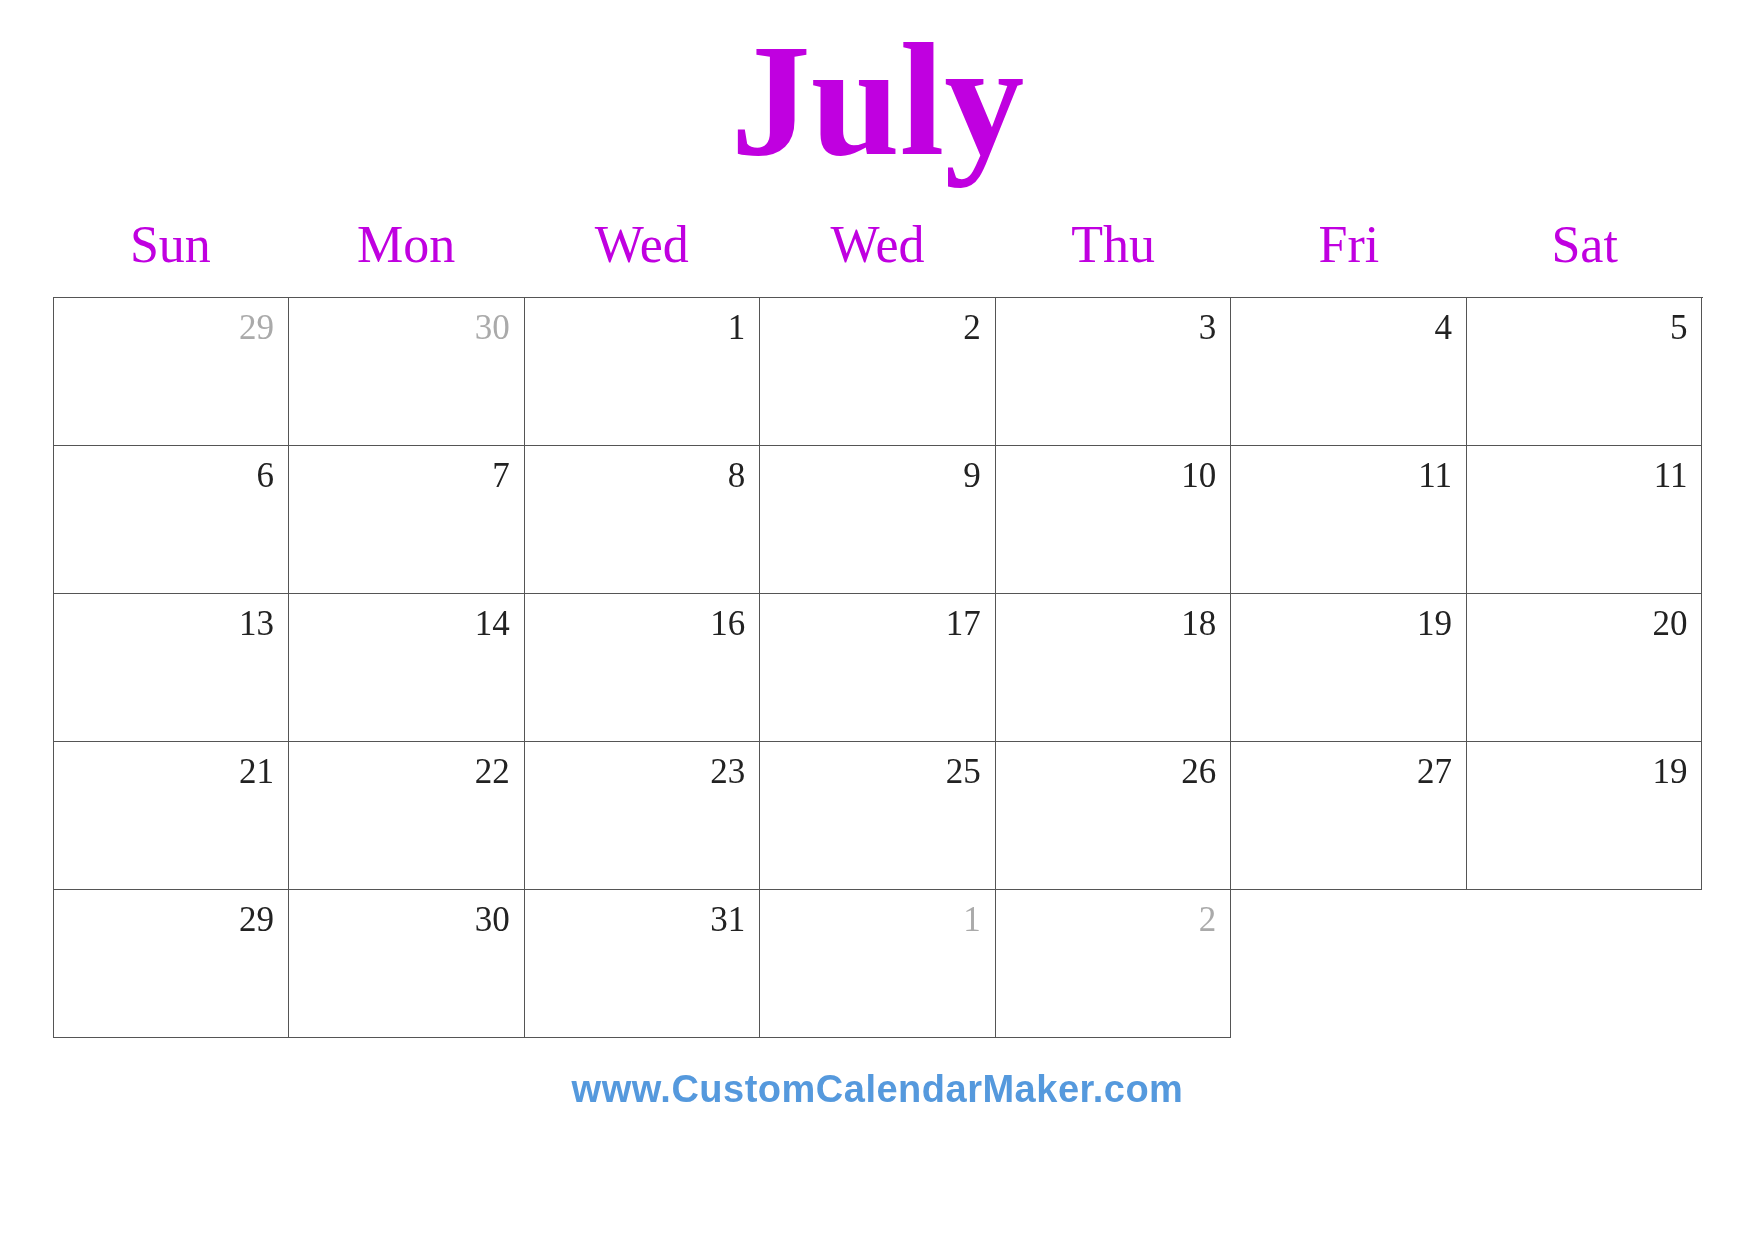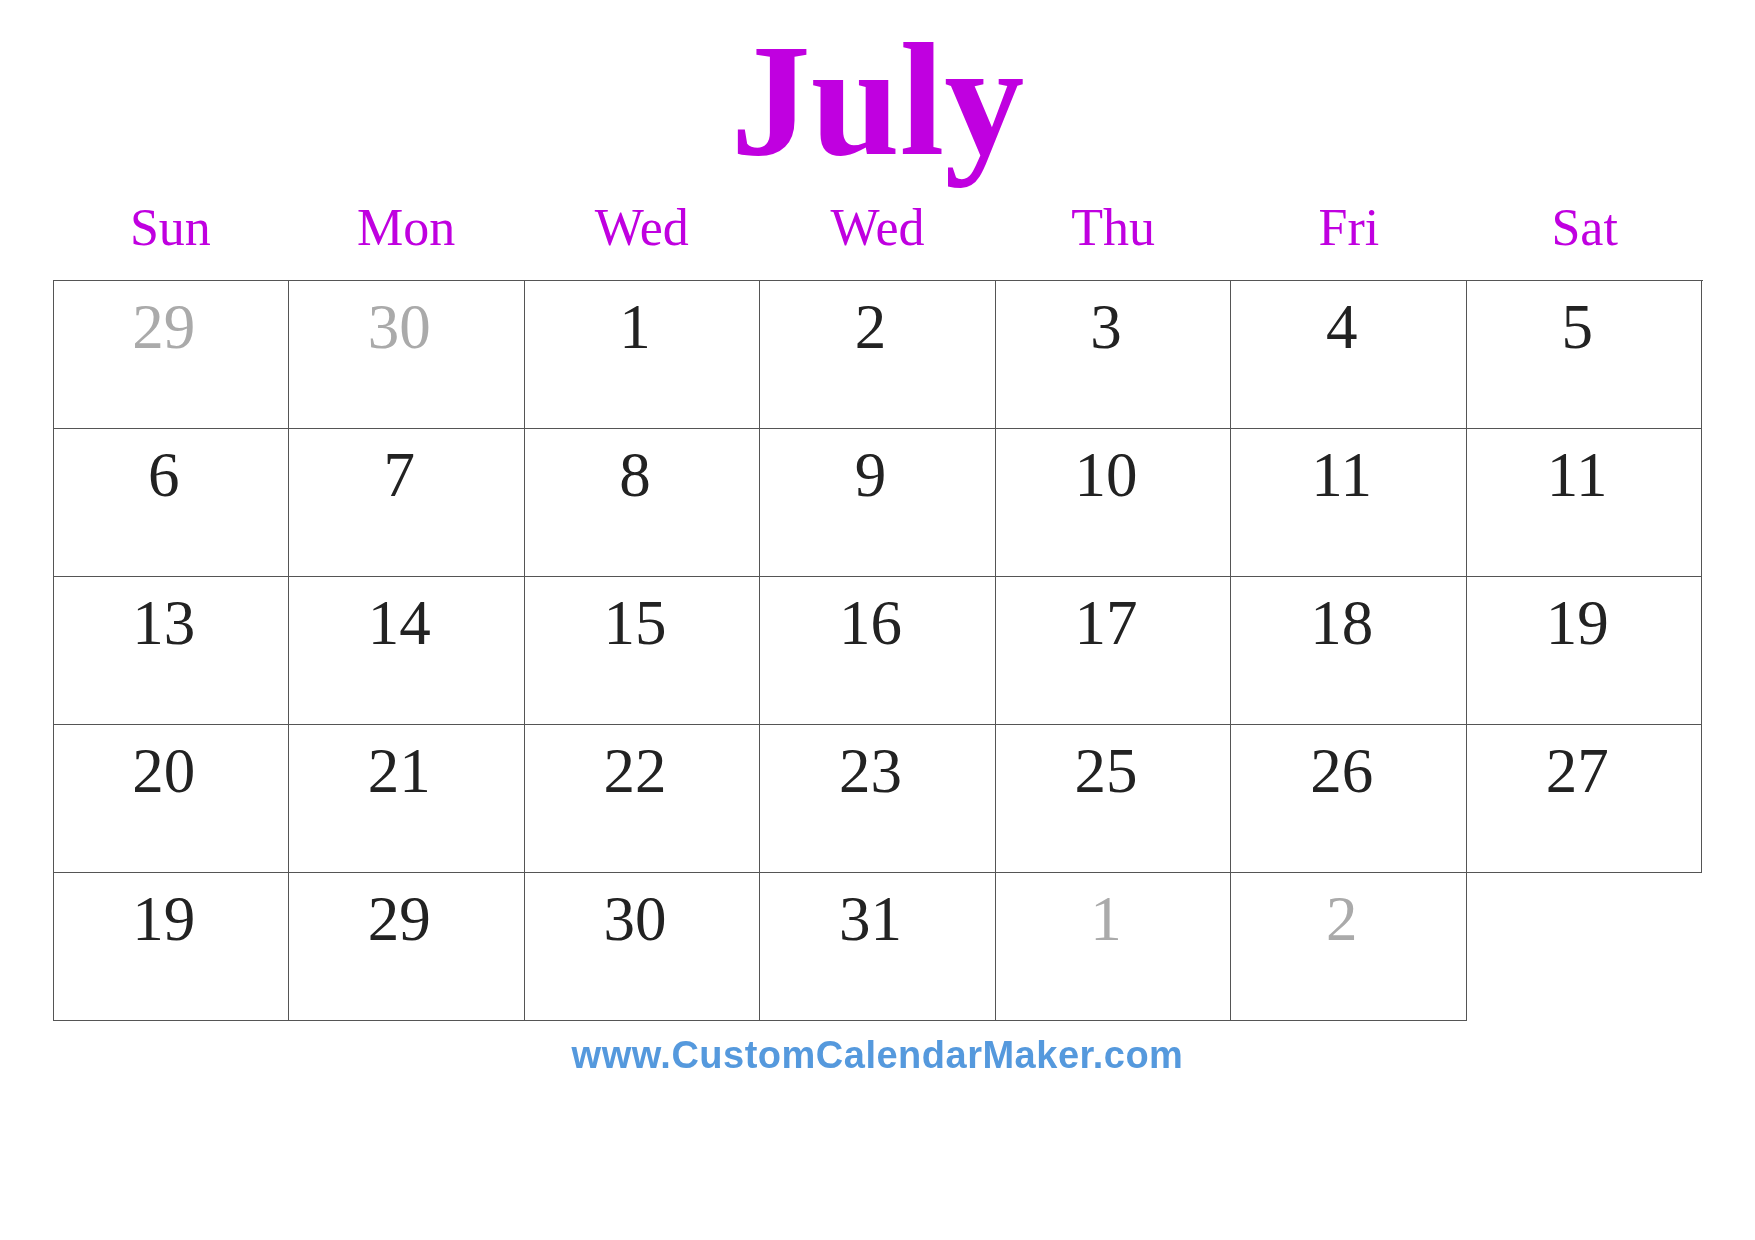--- a/index.html
+++ b/index.html
@@ -20,21 +20,21 @@
       color: #c000e0;
       font-family: 'Comic Sans MS', 'Chalkboard SE', cursive;
       font-weight: bold;
       margin-top: 20px;
       margin-bottom: 10px;
       line-height: 1;
     }
 
     .calendar-container {
       width: 1650px;
-      margin: 0 auto;
+      margin: 17px auto;
     }
 
     .day-headers {
       display: grid;
       grid-template-columns: repeat(7, 1fr);
       margin-bottom: 15px;
     }
 
     .day-header {
       text-align: center;
@@ -49,22 +49,22 @@
       grid-template-columns: repeat(7, 1fr);
       border-left: 1.5px solid #555;
       border-top: 1.5px solid #555;
     }
 
     .calendar-cell {
       border-right: 1.5px solid #555;
       border-bottom: 1.5px solid #555;
       height: 148px;
       padding: 10px 14px 0 0;
-      text-align: center;
-      font-size: 63px;
+      text-align: right;
+      font-size: 35px;
       font-family: 'Comic Sans MS', 'Chalkboard SE', cursive;
       color: #222;
       position: relative;
     }
 
     .calendar-cell.outside-month {
       color: #aaaaaa;
     }
 
     .footer {
@@ -101,21 +101,20 @@
       <div class="calendar-cell">5</div>
       <div class="calendar-cell">6</div>
       <div class="calendar-cell">7</div>
       <div class="calendar-cell">8</div>
       <div class="calendar-cell">9</div>
       <div class="calendar-cell">10</div>
       <div class="calendar-cell">11</div>
       <div class="calendar-cell">11</div>
       <div class="calendar-cell">13</div>
       <div class="calendar-cell">14</div>
-      <div class="calendar-cell">15</div>
       <div class="calendar-cell">16</div>
       <div class="calendar-cell">17</div>
       <div class="calendar-cell">18</div>
       <div class="calendar-cell">19</div>
       <div class="calendar-cell">20</div>
       <div class="calendar-cell">21</div>
       <div class="calendar-cell">22</div>
       <div class="calendar-cell">23</div>
       <div class="calendar-cell">25</div>
       <div class="calendar-cell">26</div>

